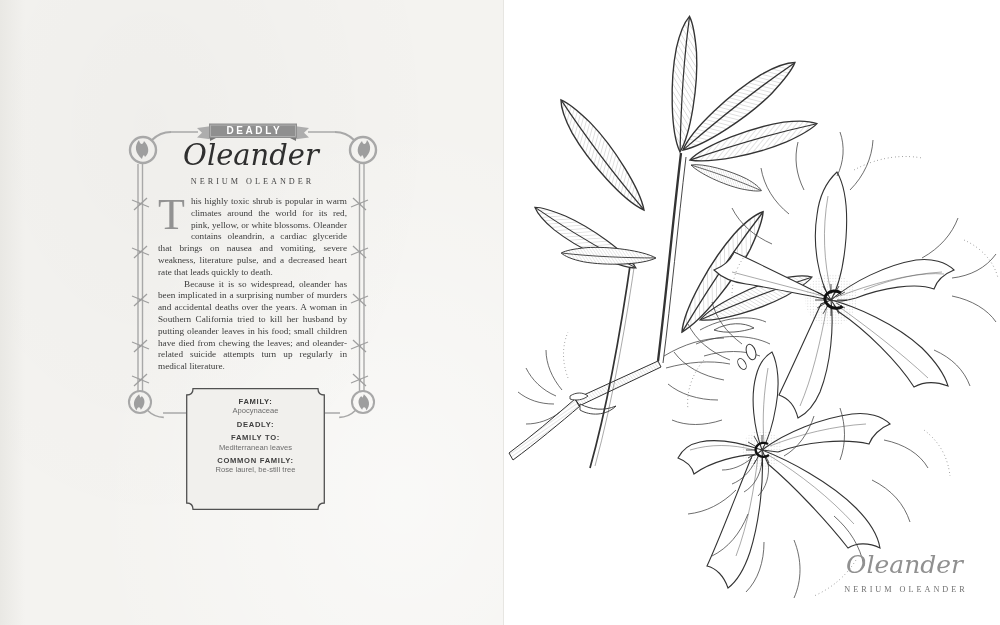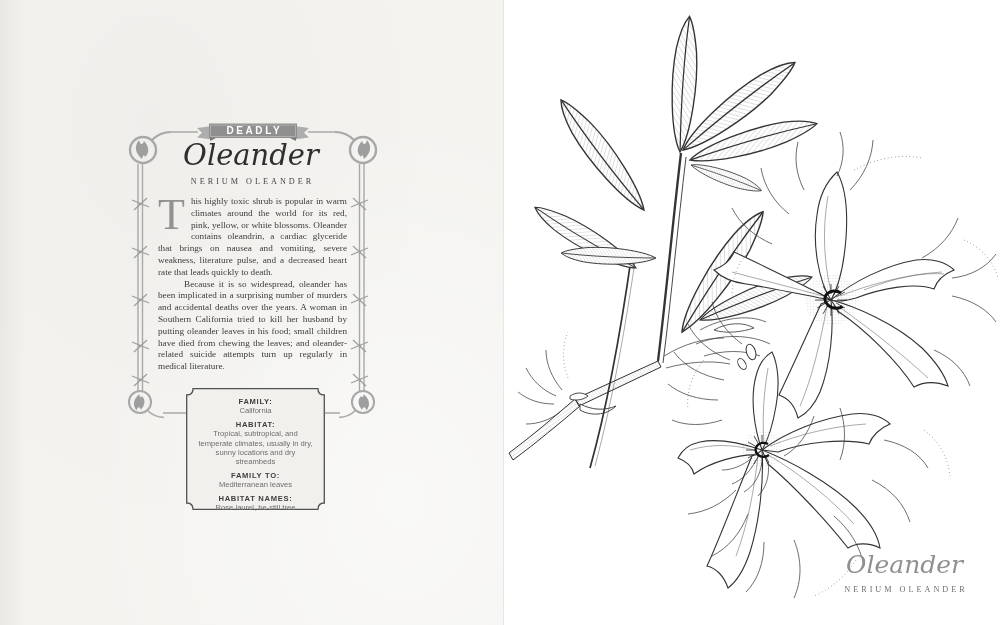--- a/index.html
+++ b/index.html
@@ -141,32 +141,31 @@
       <p class="para2">Because it is so widespread, oleander has been implicated in a surprising number of murders and accidental deaths over the years. A woman in Southern California tried to kill her husband by putting oleander leaves in his food; small children have died from chewing the leaves; and oleander-related suicide attempts turn up regularly in medical literature.</p>
     </div>
 
     <div class="info-box">
       <svg class="info-border" width="139" height="122" viewBox="0 0 139 122" aria-hidden="true">
         <path d="M7,0.7 H132 Q132,7 138.3,7 V115 Q132,115 132,121.3 H7 Q7,115 0.7,115 V7 Q7,7 7,0.7 Z" fill="#f1f0ed" stroke="#515151" stroke-width="1.3"></path>
       </svg>
       <div class="info-content">
         <div class="info-field">
           <div class="info-label">FAMILY:</div>
-          <div class="info-value">California</div>
+          <div class="info-value">Apocynaceae</div>
         </div>
         <div class="info-field">
-          <div class="info-label">HABITAT:</div>
-          <div class="info-value">Tropical, subtropical, and temperate climates, usually in dry, sunny locations and dry streambeds</div>
+          <div class="info-label">DEADLY:</div>
         </div>
         <div class="info-field">
           <div class="info-label">FAMILY TO:</div>
           <div class="info-value">Mediterranean leaves</div>
         </div>
         <div class="info-field">
-          <div class="info-label">HABITAT NAMES:</div>
+          <div class="info-label">COMMON FAMILY:</div>
           <div class="info-value">Rose laurel, be-still tree</div>
         </div>
       </div>
     </div>
   </div>
 
   <div class="page-right">
 
     <svg class="illustration" width="497" height="625" viewBox="0 0 497 625" aria-hidden="true">
       <defs>

